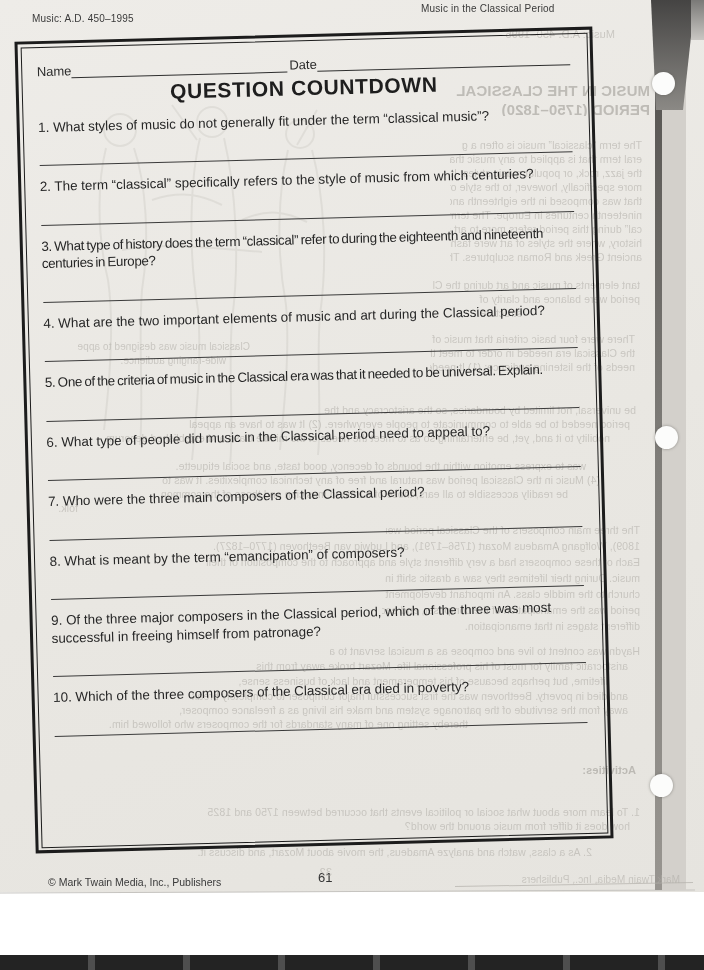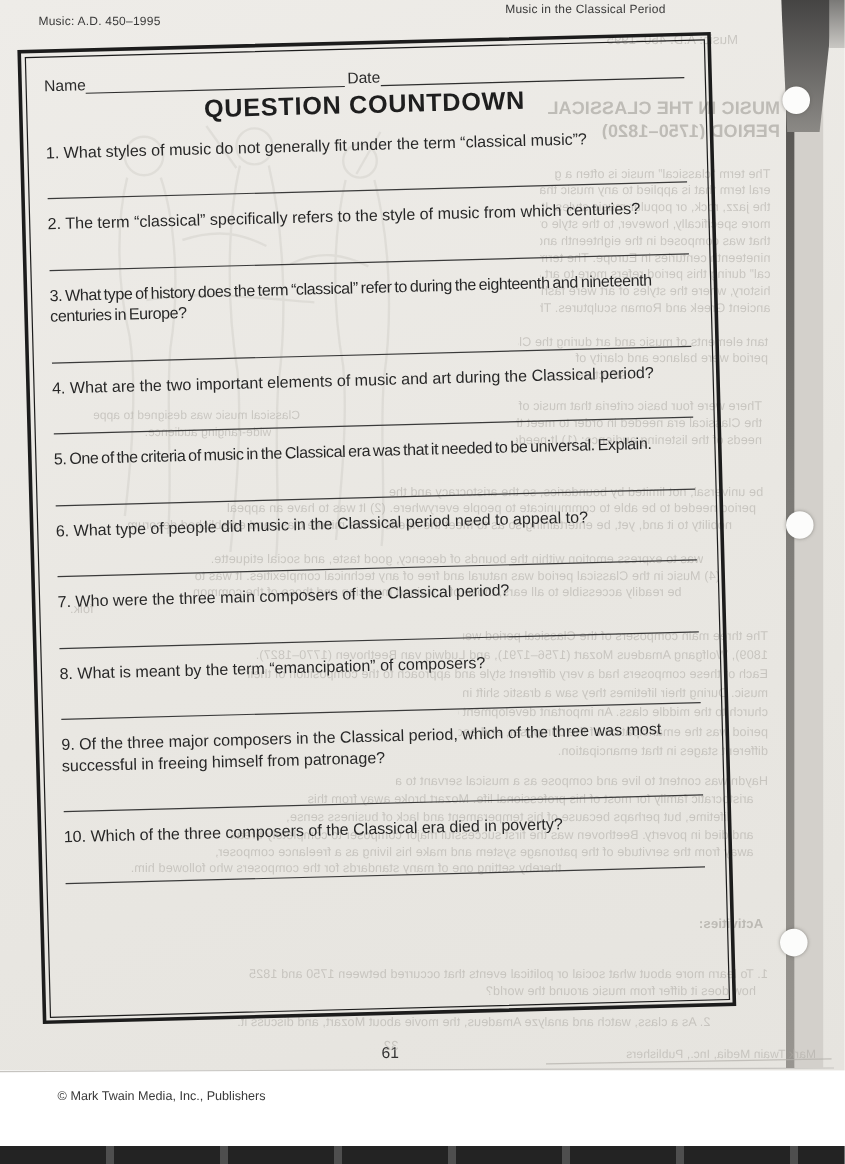--- a/index.html
+++ b/index.html
@@ -33,21 +33,21 @@
     background:linear-gradient(#7a7977,#c9c7c3);}
   .hole{position:absolute;width:23px;height:23px;border-radius:50%;
     background:#fcfcfb;box-shadow:0 0 3px rgba(90,88,84,.6);}
   .hole.h1{left:652px;top:72px;}
   .hole.h2{left:655px;top:426px;}
   .hole.h3{left:650px;top:774px;}
   
   .hdr{position:absolute;font-size:10px;color:#3a3a3a;letter-spacing:.2px;}
   .hdr-left{left:32px;top:13px;}
   .hdr-right{left:421px;top:3px;}
-  .footer-left{position:absolute;left:48px;top:908px;font-size:10.5px;color:#3a3a3a;}
+  .footer-left{position:absolute;left:48px;top:876px;font-size:10.5px;color:#3a3a3a;}
   .page-num{position:absolute;left:318px;top:870px;font-size:13px;color:#333;}
   
   .worksheet{
     position:absolute;left:25px;top:34px;width:572px;height:806px;
     transform:rotate(-1.5deg);
     border:3.5px solid #1c1c1c;
     background:transparent;z-index:3;
   }
   .ws-inner{
     position:absolute;inset:2.5px;border:1.5px solid #1c1c1c;

